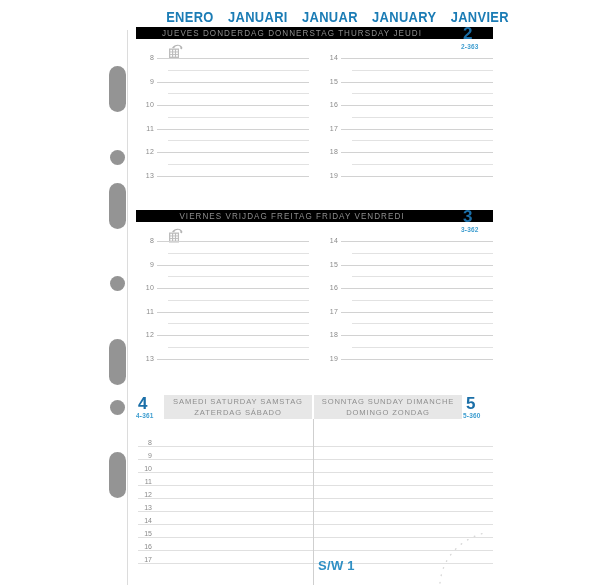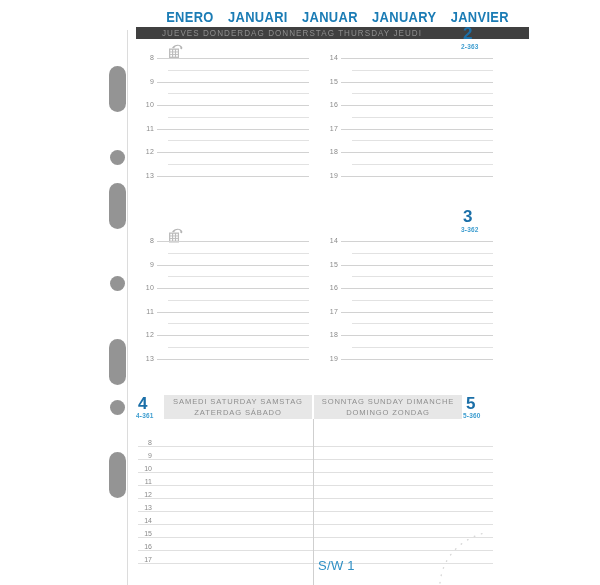--- a/index.html
+++ b/index.html
@@ -63,22 +63,22 @@
     white-space:nowrap;
     transform:scaleX(.86);
     transform-origin:center top;
   }
   #months span{ margin:0 6px; }
 
   
   .day-head{
     position:absolute;
     left:0;
-    width:393px;height:12px;
-    background:#404040;
+    width:357px;height:12px;
+    background:#000000;
   }
   .day-head .names{
     position:absolute;
     left:0;top:0;
     width:312px;height:12px;
     line-height:12px;
     text-align:center;
     color:#8e8e8e;
     font-size:8.5px;
     letter-spacing:1.1px;
@@ -184,21 +184,21 @@
     position:absolute;
     left:177px;top:419px;
     width:1px;height:166px;
     background:#cfcfcf;
   }
   #sw-label{
     position:absolute;
     left:182px;top:558px;
     color:#2f8fc4;
     font-size:13px;
-    font-weight:normal;
+    font-weight:bold;
     letter-spacing:0.3px;
   }
 
   
   #corner{ position:absolute; right:94px; bottom:0; width:70px; height:60px; }
 </style>
 </head>
 <body>
 
 <div id="sheet">
@@ -306,20 +306,23 @@
             <span class="full"></span>
             <span class="half"></span>
           </div>
         <div class="hrow">
             <span class="lbl">19</span>
             <span class="full"></span>
           </div>
       </div>
     </div>
 
+    <div class="day-head" style="top:210px;">
+      <div class="names">VIERNES   VRIJDAG   FREITAG   FRIDAY   VENDREDI</div>
+    </div>
     <div class="day-num" style="left:327px;top:208px;">3</div>
     <div class="day-code" style="left:325px;top:226px;">3-362</div>
 
     <span class="phone-icon" style="left:32px;top:228px;">
       <svg width="18" height="16" viewBox="0 0 18 16">
         <rect x="1" y="4.5" width="10" height="10" fill="#bdbdbd"></rect>
         <g fill="#ffffff">
           <rect x="2.3" y="5.8" width="1.7" height="1.7"></rect>
             <rect x="5.2" y="5.8" width="1.7" height="1.7"></rect>
             <rect x="8.1" y="5.8" width="1.7" height="1.7"></rect>

